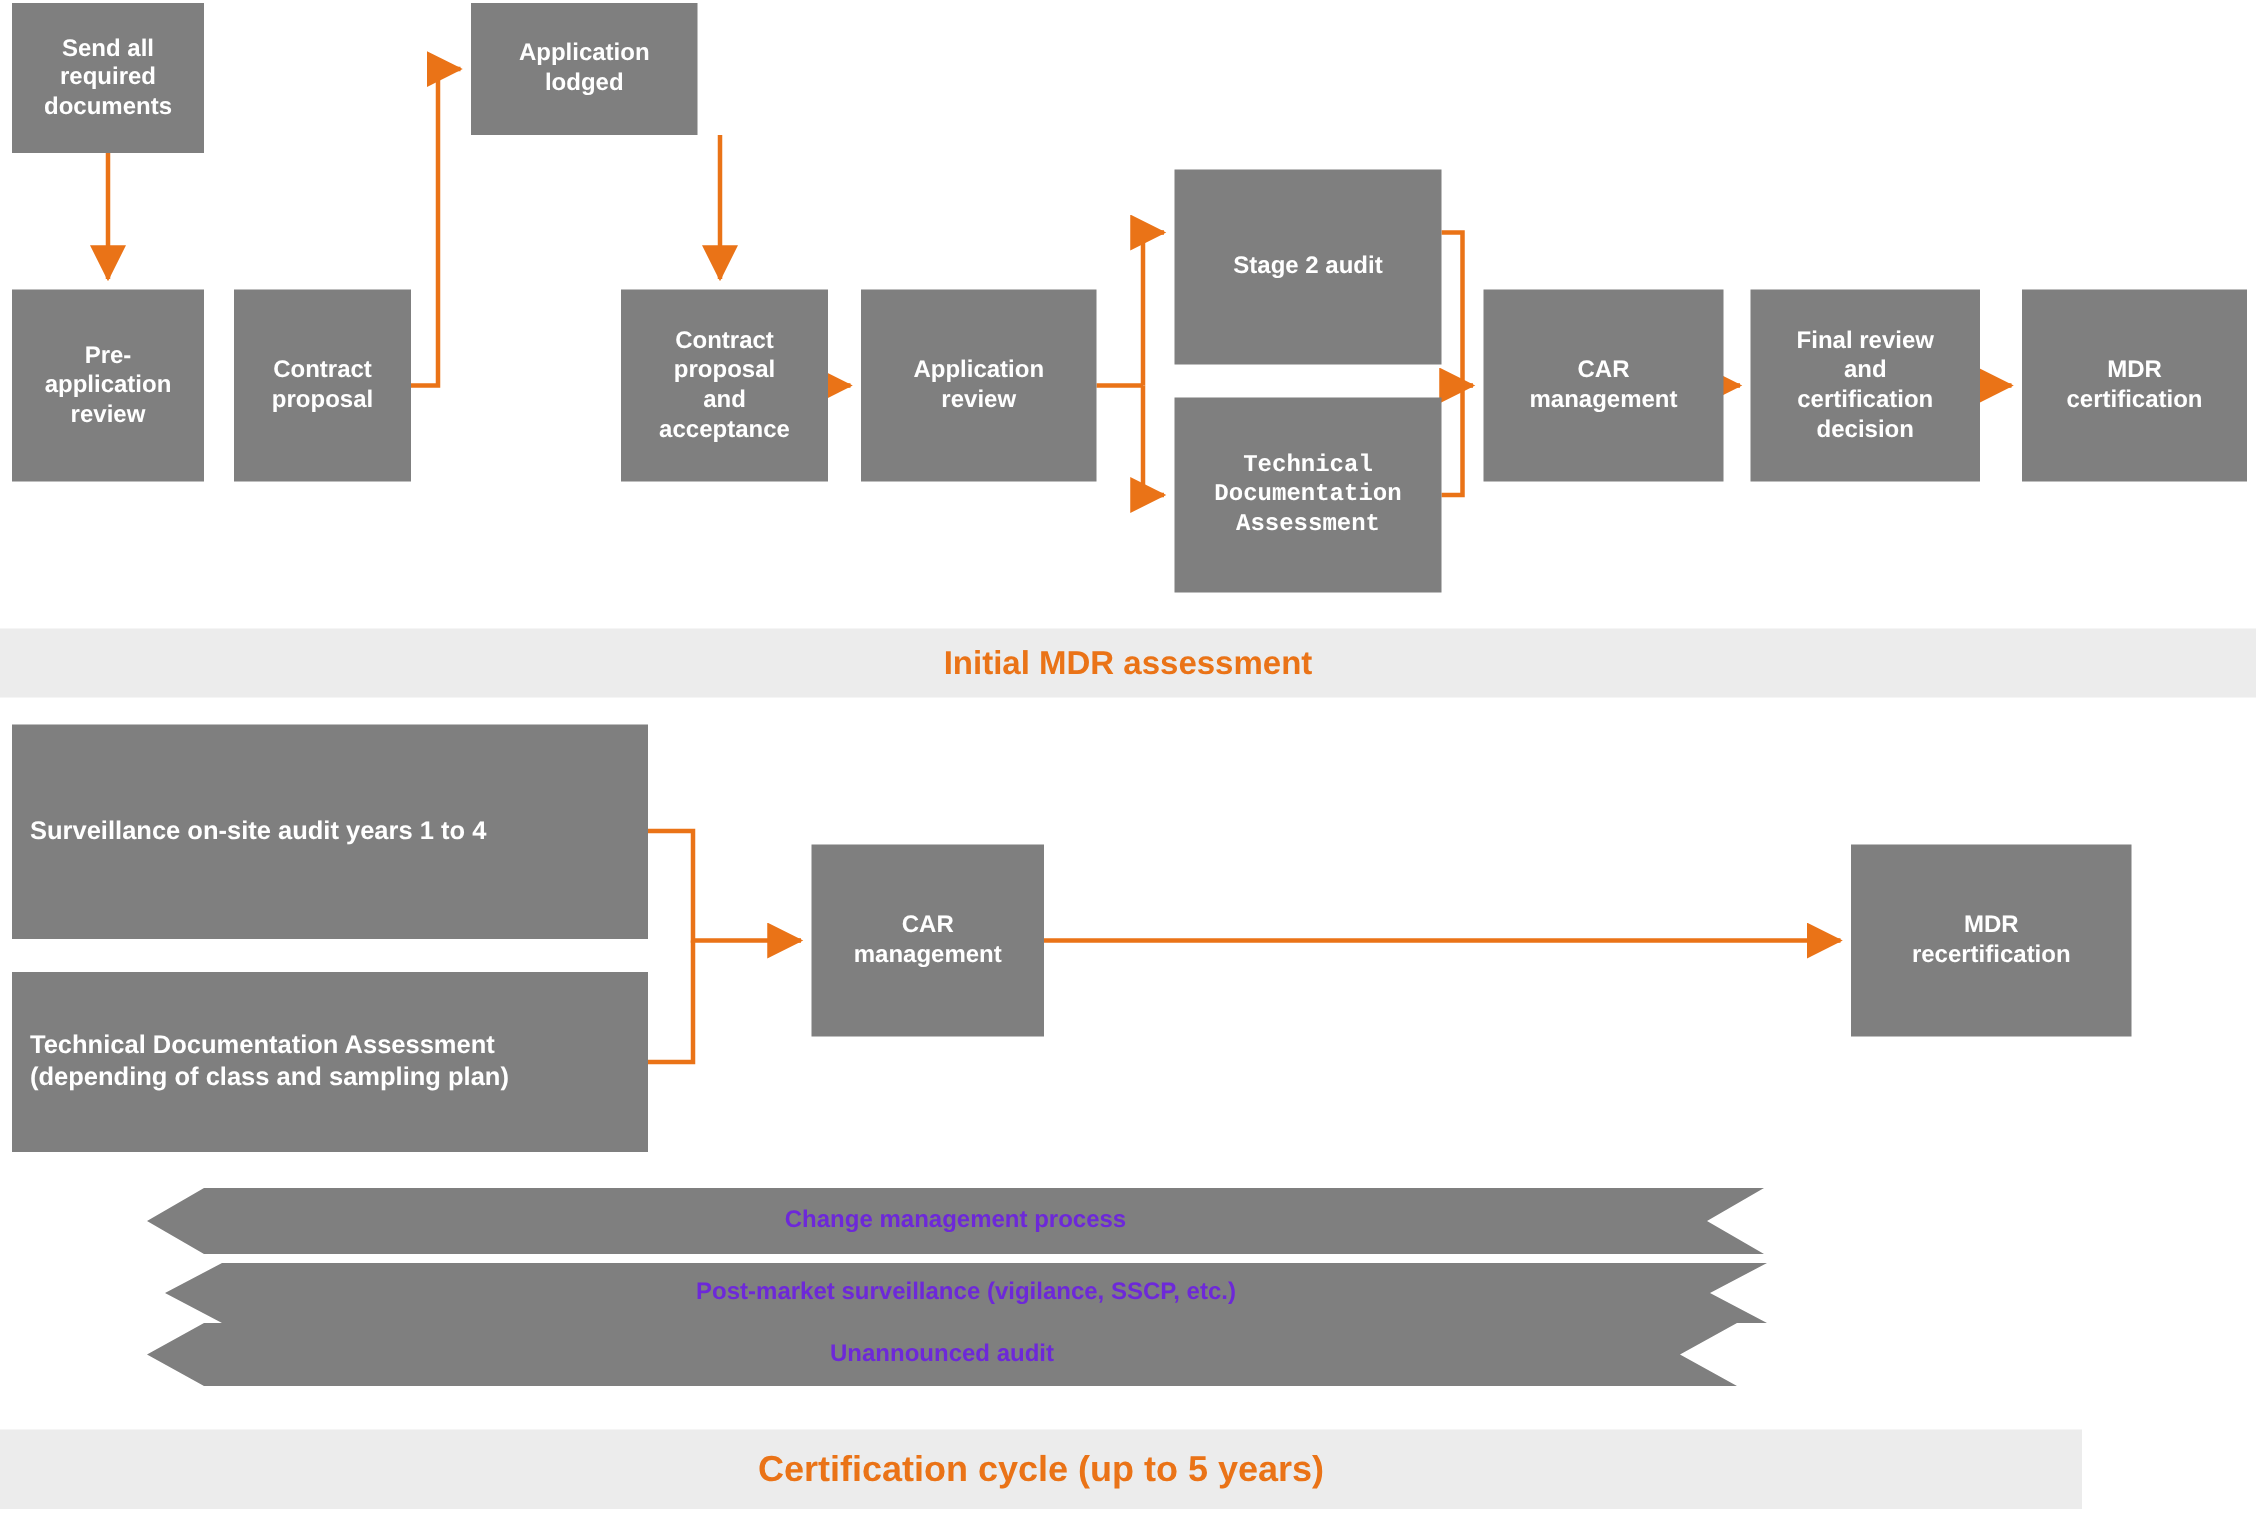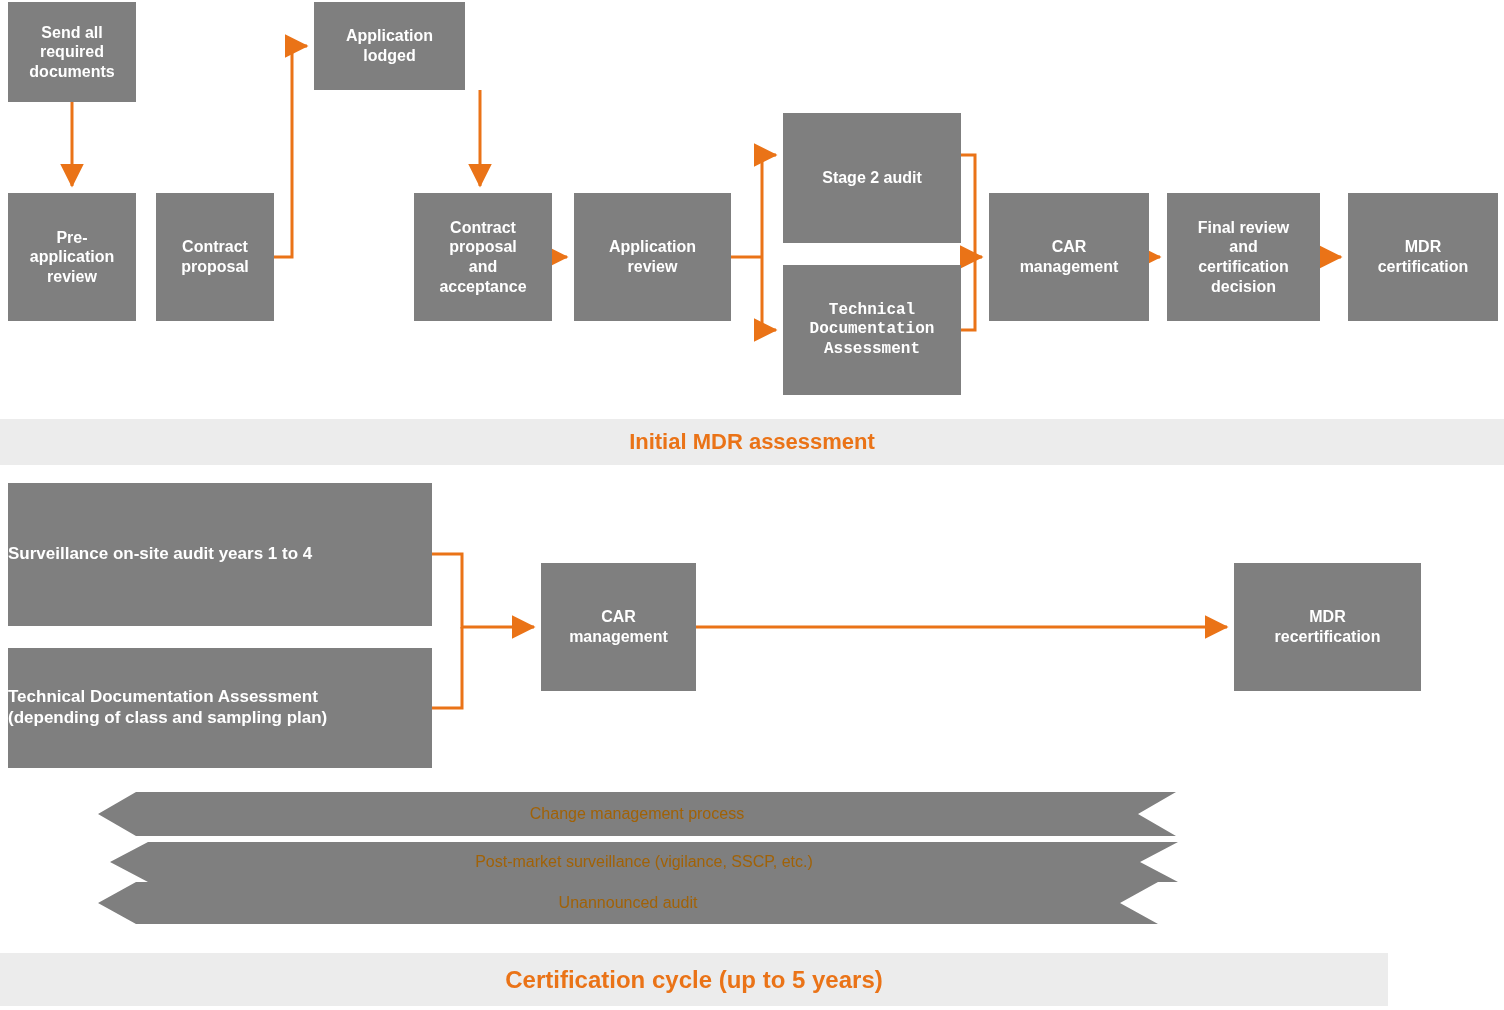--- a/index.html
+++ b/index.html
@@ -30,36 +30,36 @@
     justify-content: center;
     text-align: center;
     line-height: 1.22;
     box-sizing: border-box;
     padding: 4px 6px;
     white-space: pre-line;
   }
   .box.left-align {
     justify-content: flex-start;
     text-align: left;
-    padding-left: 0;
+    padding-left: 12px;
   }
   .band {
     position: absolute;
     background: #ececec;
     display: flex;
     align-items: center;
     justify-content: center;
     color: #ea7317;
     font-weight: bold;
     box-sizing: border-box;
   }
   .arrowshape {
     position: absolute;
-    color: #a16207;
-    font-weight: normal;
+    color: #6d28d9;
+    font-weight: bold;
     display: flex;
     align-items: center;
     justify-content: center;
     text-align: center;
     box-sizing: border-box;
   }
   .arrowshape .shape {
     position: absolute;
     left: 0; top: 0; right: 0; bottom: 0;
     background: #7f7f7f;

